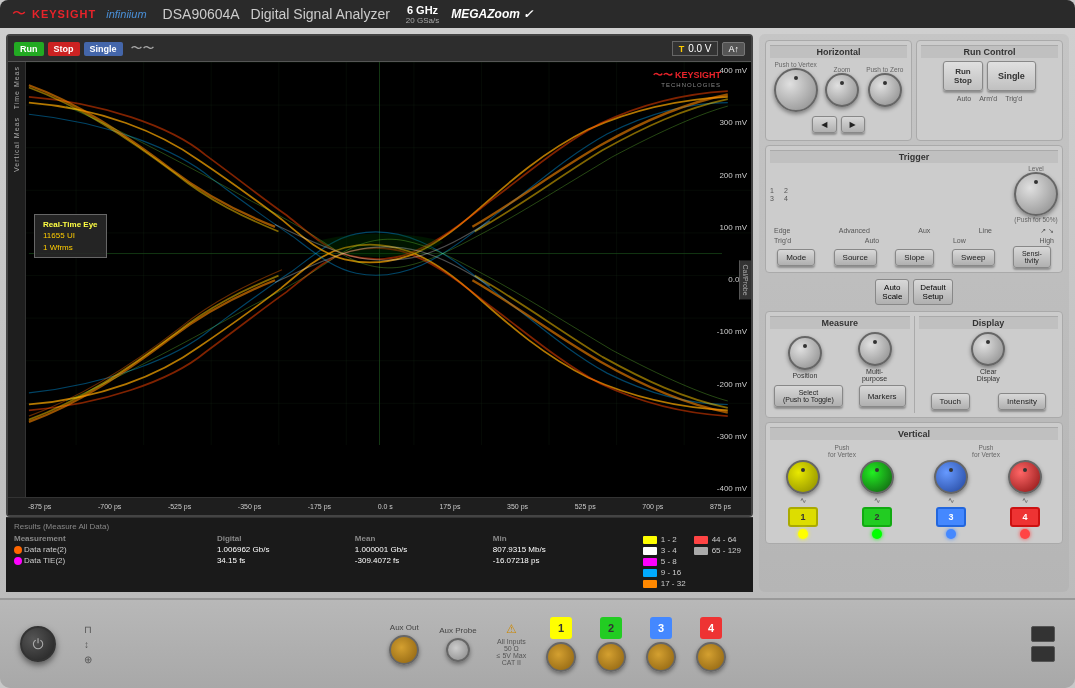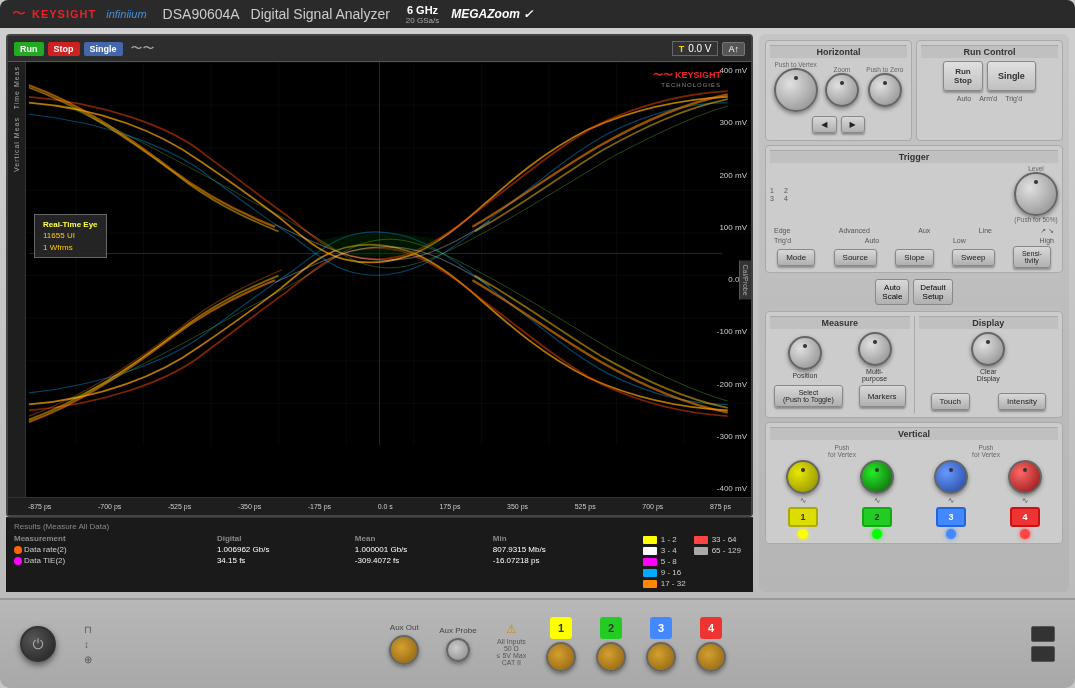--- a/index.html
+++ b/index.html
@@ -871,21 +871,21 @@
                 <span>9 - 16</span>
               </div>
               <div class="legend-item">
                 <span class="legend-box" style="background:#ff8800;"></span>
                 <span>17 - 32</span>
               </div>
             </div>
             <div class="legend-col">
               <div class="legend-item">
                 <span class="legend-box" style="background:#ff4444;"></span>
-                <span>33 - 64</span>
+                <span>44 - 64</span>
               </div>
               <div class="legend-item">
                 <span class="legend-box" style="background:#aaaaaa;"></span>
                 <span>65 - 129</span>
               </div>
             </div>
           </div>
         </div>
       </div>
     </div>

